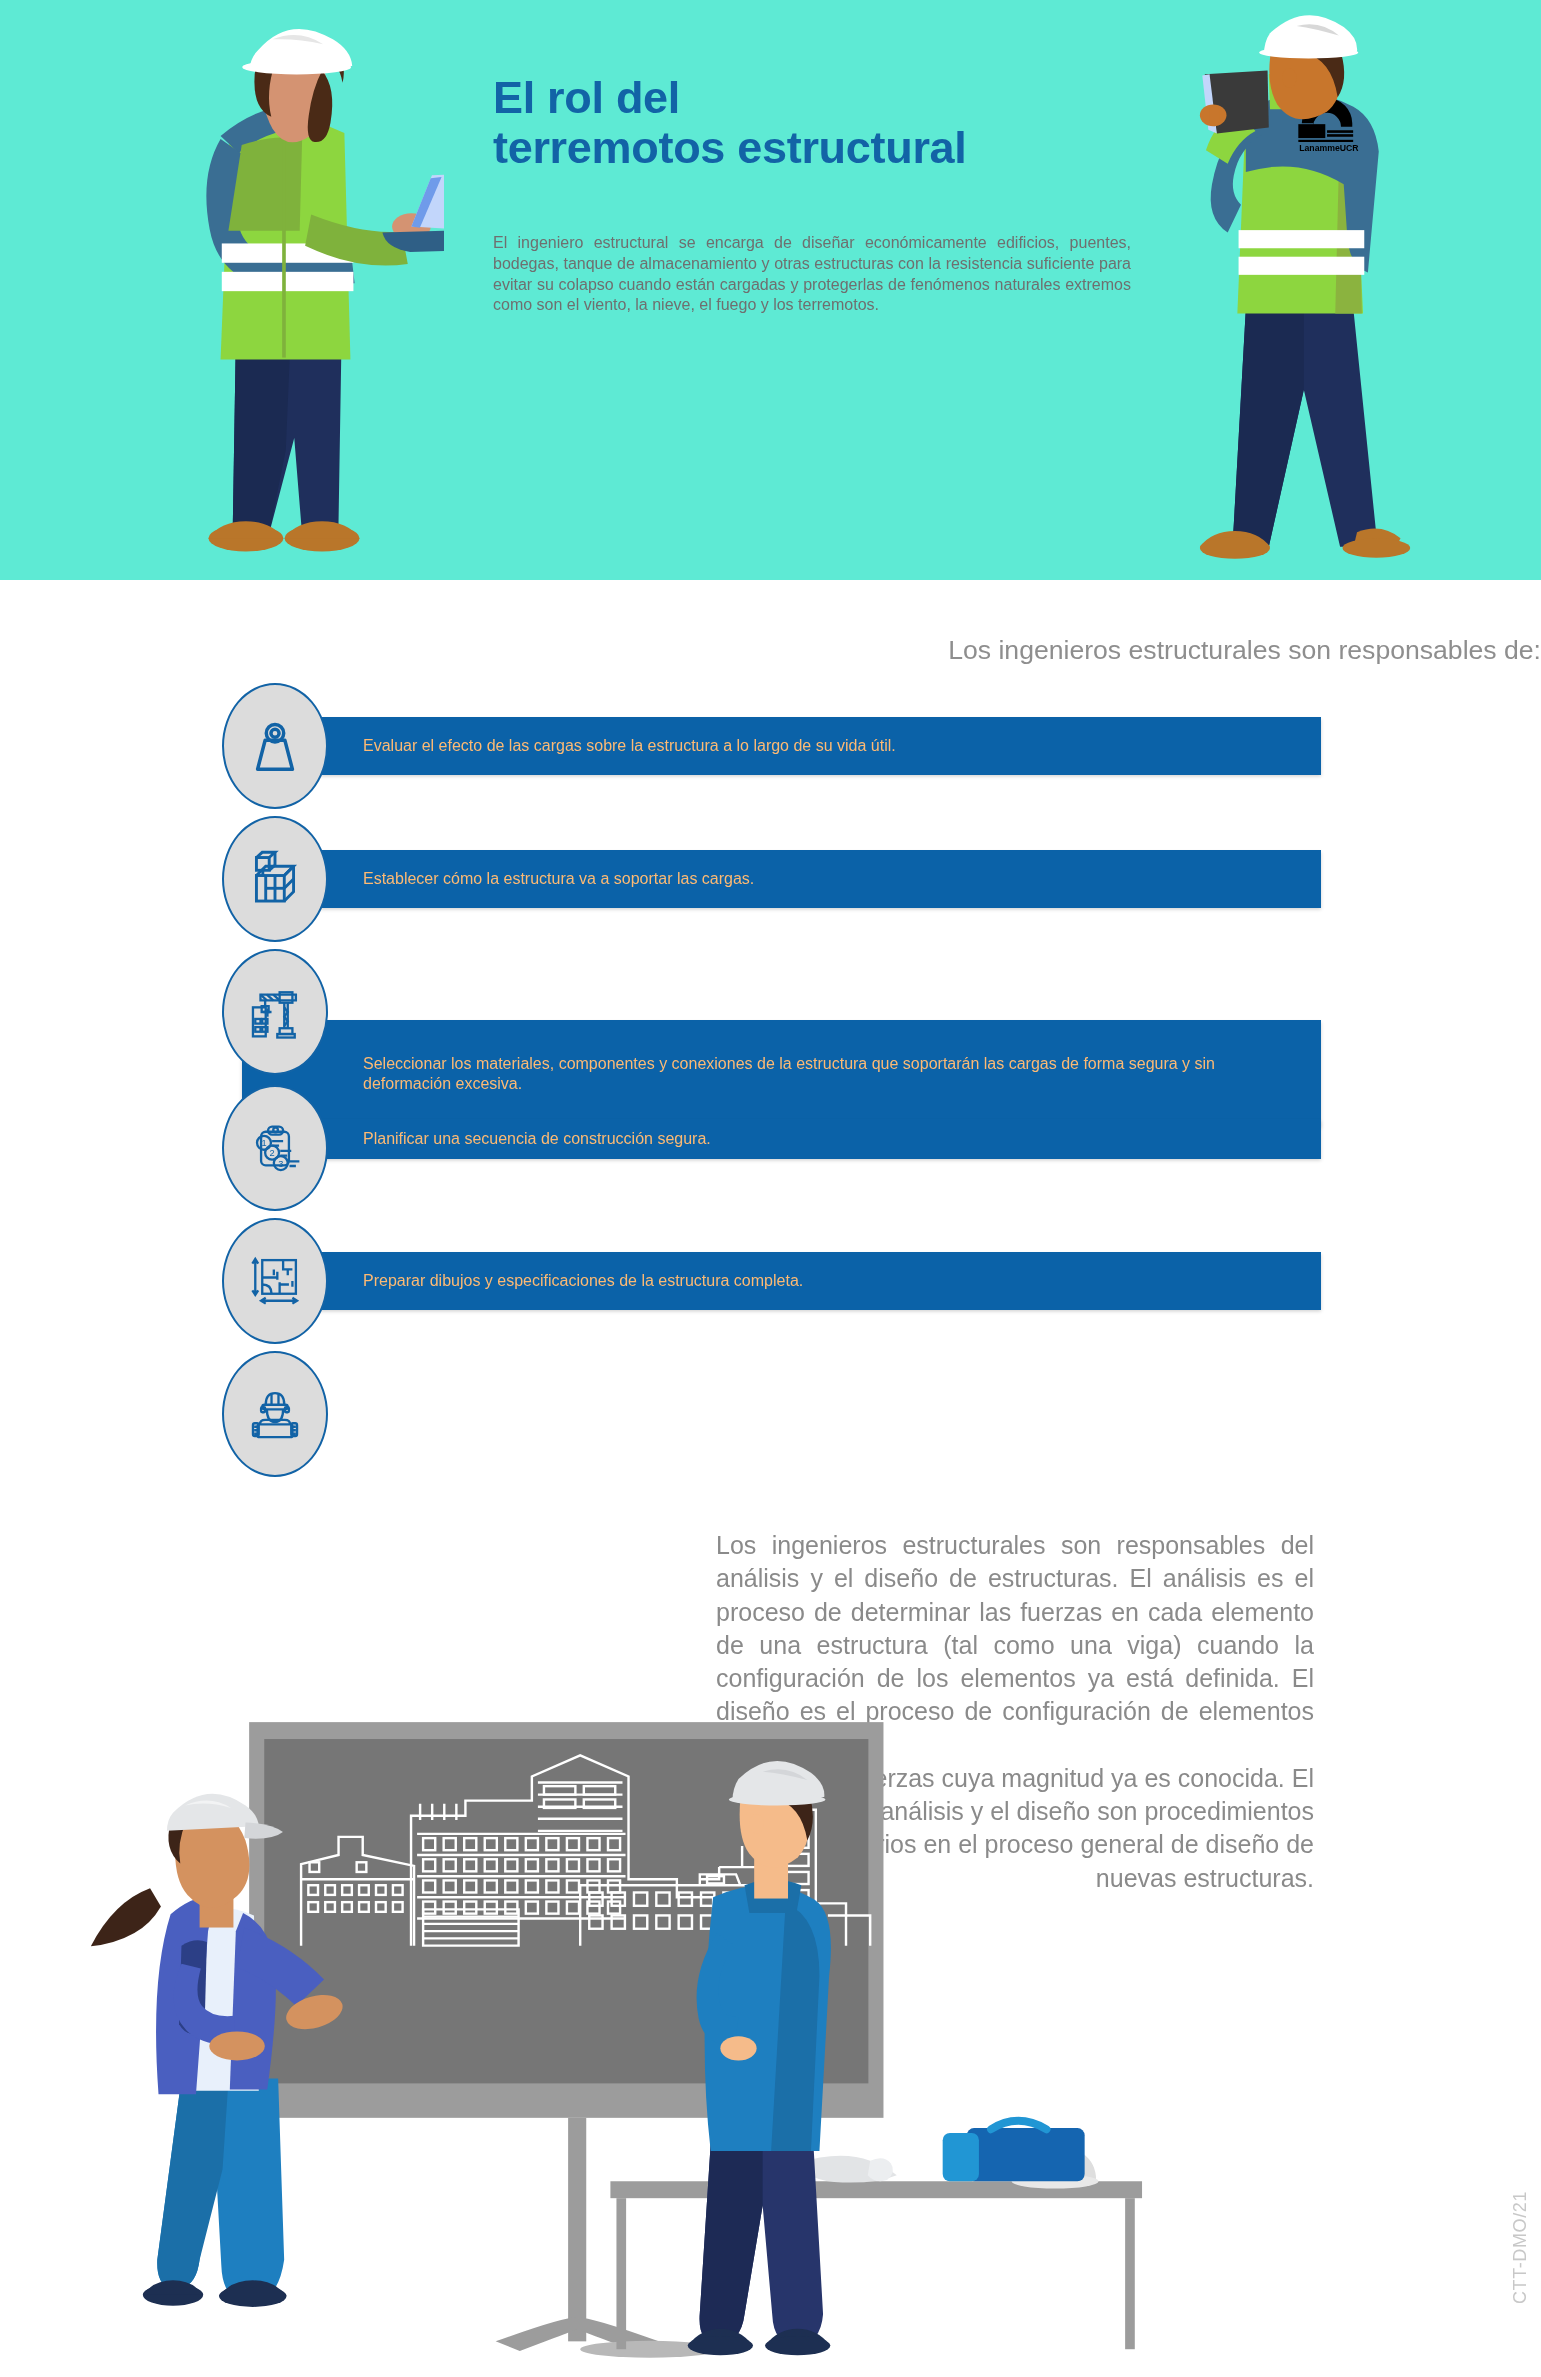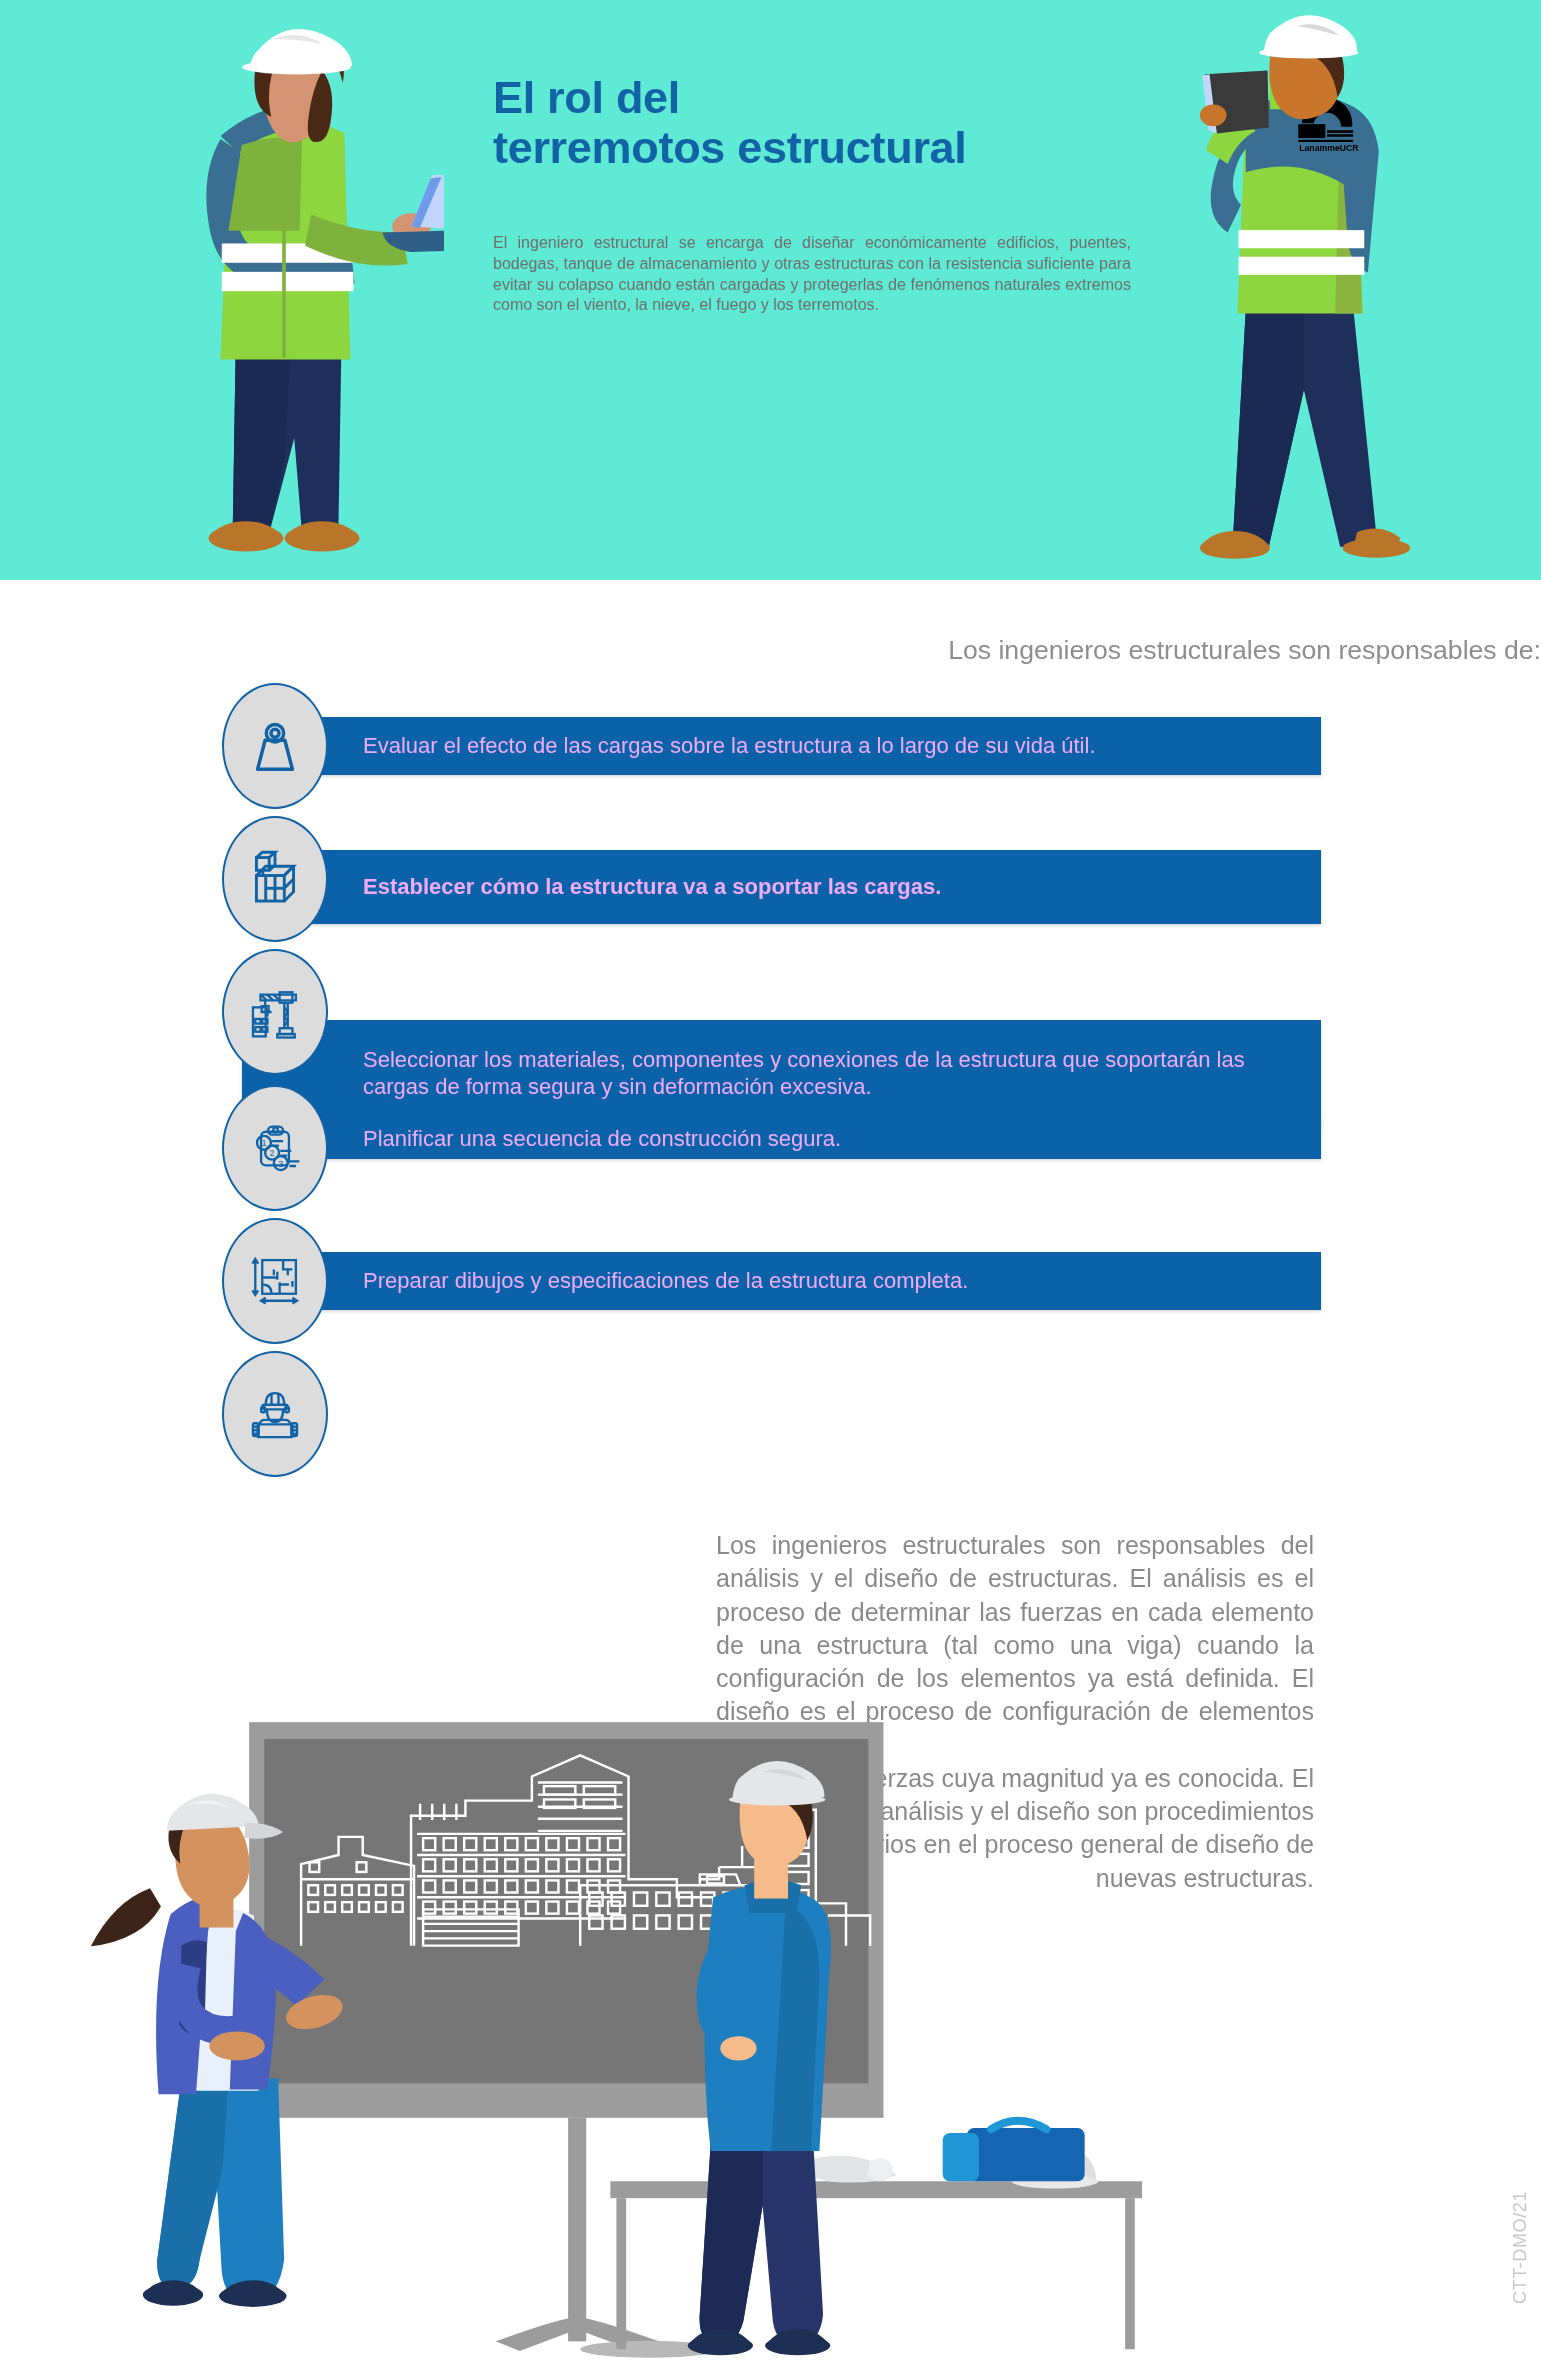--- a/index.html
+++ b/index.html
@@ -34,21 +34,21 @@
   .list{position:absolute;left:0;top:695px;width:1541px;}
   .row{position:relative;width:1541px;}
   .bar{
     position:absolute;left:242px;
     width:1079px;
     background:#0b62a8;
     box-shadow:0 2.4px 3.6px rgba(0,0,0,0.18);
     display:flex;align-items:center;
   }
   .bar-text{
-    color:#f0abfc;font-size:22px;line-height:1.22;
+    color:#fdba74;font-size:16px;line-height:1.22;
     padding-left:121px;padding-right:24px;
   }
   .bubble{
     position:absolute;left:222px;
     width:106px;height:126px;
     border-radius:50%;
     background:#dcdcdc;
     border:2.4px solid #1263a6;
     display:flex;align-items:center;justify-content:center;
     box-sizing:border-box;
@@ -187,21 +187,21 @@
     <div class="bubble" style="top:-12px;">
       <svg viewBox="0 0 100 100" fill="none" stroke="#1263a6" stroke-width="6">
         <circle cx="50" cy="28" r="15"></circle>
           <circle cx="50" cy="28" r="7"></circle>
         <path d="M33 40 L67 40 L80 90 L20 90 Z" stroke-linejoin="round"></path>
       </svg>
     </div>
   </div>
 
   <div class="row" style="height:133px;">
-    <div class="bar" style="top:22px;height:74px;font-weight:bold;">
+    <div class="bar" style="top:22px;height:58px;">
       <div class="bar-text">Establecer cómo la estructura va a soportar las cargas.</div>
     </div>
     <div class="bubble" style="top:-12px;">
       <svg viewBox="0 0 100 100" fill="none" stroke="#1263a6" stroke-width="5">
         <rect x="18" y="44" width="48" height="44"></rect>
         <path d="M18 44 L34 28 L82 28 L66 44"></path>
           <path d="M82 28 L82 72 L66 88"></path>
         <path d="M34 66 L66 66"></path>
           <path d="M34 44 L34 88 M50 44 L50 88"></path>
         <path d="M66 44 L82 28 M66 66 L82 50"></path>

